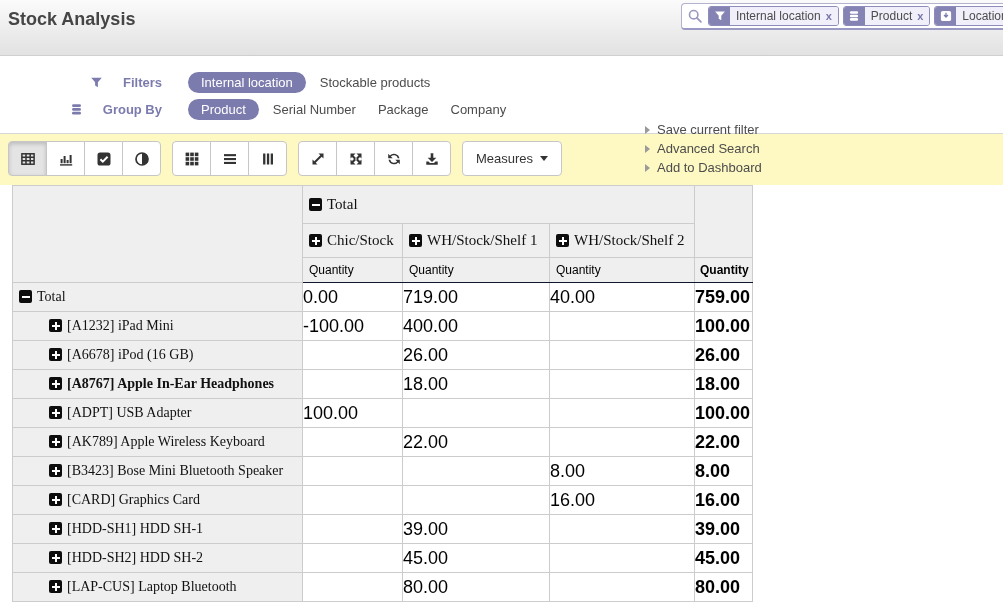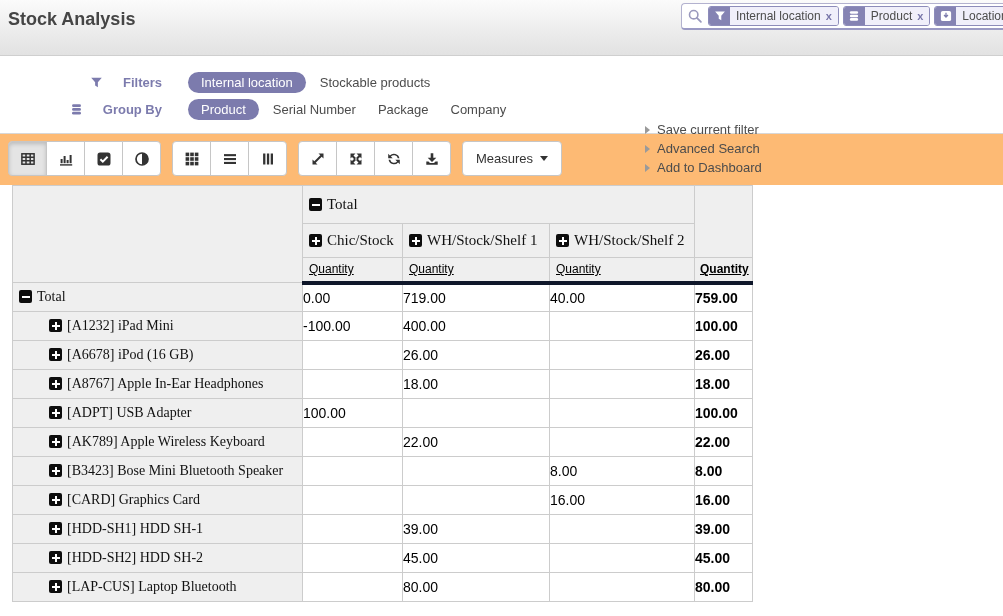--- a/index.html
+++ b/index.html
@@ -35,50 +35,50 @@
   .fitem { font-size:13px; color:#4c4c4c; padding:3px 8px; cursor:pointer; white-space:nowrap; }
   .fitem.active { background:#7c7bad; color:#fff; border-radius:12px; padding:3px 13px; }
   .fp-menu { position:absolute; left:645px; top:64px; }
   .fp-menu-item { display:flex; align-items:center; gap:7px; font-size:13px; color:#4c4c4c;
     line-height:19px; cursor:pointer; }
   .tri-right { width:0; height:0; border-left:5px solid #9a9a9a; border-top:4px solid transparent; border-bottom:4px solid transparent; }
 
   .panel-sep { border:none; border-top:1px solid #d7d7d7; }
 
   
-  .toolbar { display:flex; align-items:flex-start; gap:11px; padding:7px 0 9px 8px; background:#fdba74; }
+  .toolbar { display:flex; align-items:flex-start; gap:11px; padding:7px 0 9px 8px; background:#fef9c3; }
   .btn-group { display:flex; }
   .tbtn { width:39px; height:35px; background:#fff; border:1px solid #c6c6c6; margin-left:-1px;
     display:flex; align-items:center; justify-content:center; color:#333; cursor:pointer; }
   .btn-group .tbtn:first-child { border-radius:4px 0 0 4px; margin-left:0; }
   .btn-group .tbtn:last-child { border-radius:0 4px 4px 0; }
   .btn-group .tbtn:only-child { border-radius:4px; }
   .tbtn.active { background:#e4e4e4; box-shadow:inset 0 2px 4px rgba(0,0,0,.18); }
   .tbtn svg { width:16px; height:16px; }
   .measures-btn { height:35px; border:1px solid #c6c6c6; border-radius:4px; background:#fff;
     display:flex; align-items:center; gap:7px; padding:0 13px; font-size:13px; color:#333; cursor:pointer; }
   .caret-down { width:0; height:0; border-top:5px solid #333; border-left:4px solid transparent; border-right:4px solid transparent; }
 
   
   .pivot-wrap { padding-left:12px; }
   table.pivot { border-collapse:collapse; table-layout:fixed; width:740px; }
   .pivot td, .pivot th { border:1px solid #cccccc; font-weight:normal; text-align:left; vertical-align:middle; }
   .pivot .hd { background:#efefef; }
   .pivot .rowA td, .pivot .rowA th { height:38px; vertical-align:middle; }
   .pivot .rowB th { height:34px; }
-  .pivot .rowC th { height:25px; border-bottom:4px solid #0f172a;text-decoration:underline; }
+  .pivot .rowC th { height:25px; border-bottom:1px solid #0f172a; }
   .serif { font-family:"Liberation Serif", serif; color:#111; }
   .col-group { font-size:15px; padding-left:6px; white-space:nowrap; overflow:hidden; }
   .measure-label { font-size:12px; color:#000; padding-left:6px; }
   .measure-label.total { font-weight:bold; padding-left:5px; }
   .pivot tbody td { height:29px; }
   .row-label { background:#efefef; font-family:"Liberation Serif", serif; font-size:14px; color:#111;
     white-space:nowrap; overflow:hidden; cursor:pointer; }
   .row-label .pad0 { padding-left:6px; } .row-label .pad1 { padding-left:36px; }
-  .num { text-align:right; padding-right:9px; font-size:14px; color:#000; background:#fff; }
+  .num { text-align:right; padding-right:9px; font-size:18px; color:#000; background:#fff; }
   .num.total { font-weight:bold; }
 
   .sq { width:13px; height:13px; background:#0d0d0d; border-radius:2px; display:inline-block;
     position:relative; margin-right:5px; vertical-align:-2px; cursor:pointer; }
   .sq::before { content:""; position:absolute; left:2.5px; right:2.5px; top:5.5px; height:2px; background:#fff; }
   .sq.plus::after { content:""; position:absolute; top:2.5px; bottom:2.5px; left:5.5px; width:2px; background:#fff; }
 </style>
 </head>
 <body>
 
@@ -339,21 +339,21 @@
           <td class="num total">100.00</td>
         </tr>
         <tr>
           <td class="row-label"><span class="pad1" style="display: inline-block;"><span class="sq plus"></span><span>[A6678] iPod (16 GB)</span></span></td>
           <td class="num"></td>
           <td class="num">26.00</td>
           <td class="num"></td>
           <td class="num total">26.00</td>
         </tr>
         <tr>
-          <td class="row-label"><span class="pad1" style="display: inline-block;"><span class="sq plus"></span><span>[A8767] Apple In-Ear Headphones</span></span></td>
+          <td class="row-label"><span class="pad1" style="display: inline-block; font-weight: bold;"><span class="sq plus"></span><span>[A8767] Apple In-Ear Headphones</span></span></td>
           <td class="num"></td>
           <td class="num">18.00</td>
           <td class="num"></td>
           <td class="num total">18.00</td>
         </tr>
         <tr>
           <td class="row-label"><span class="pad1" style="display: inline-block;"><span class="sq plus"></span><span>[ADPT] USB Adapter</span></span></td>
           <td class="num">100.00</td>
           <td class="num"></td>
           <td class="num"></td>

